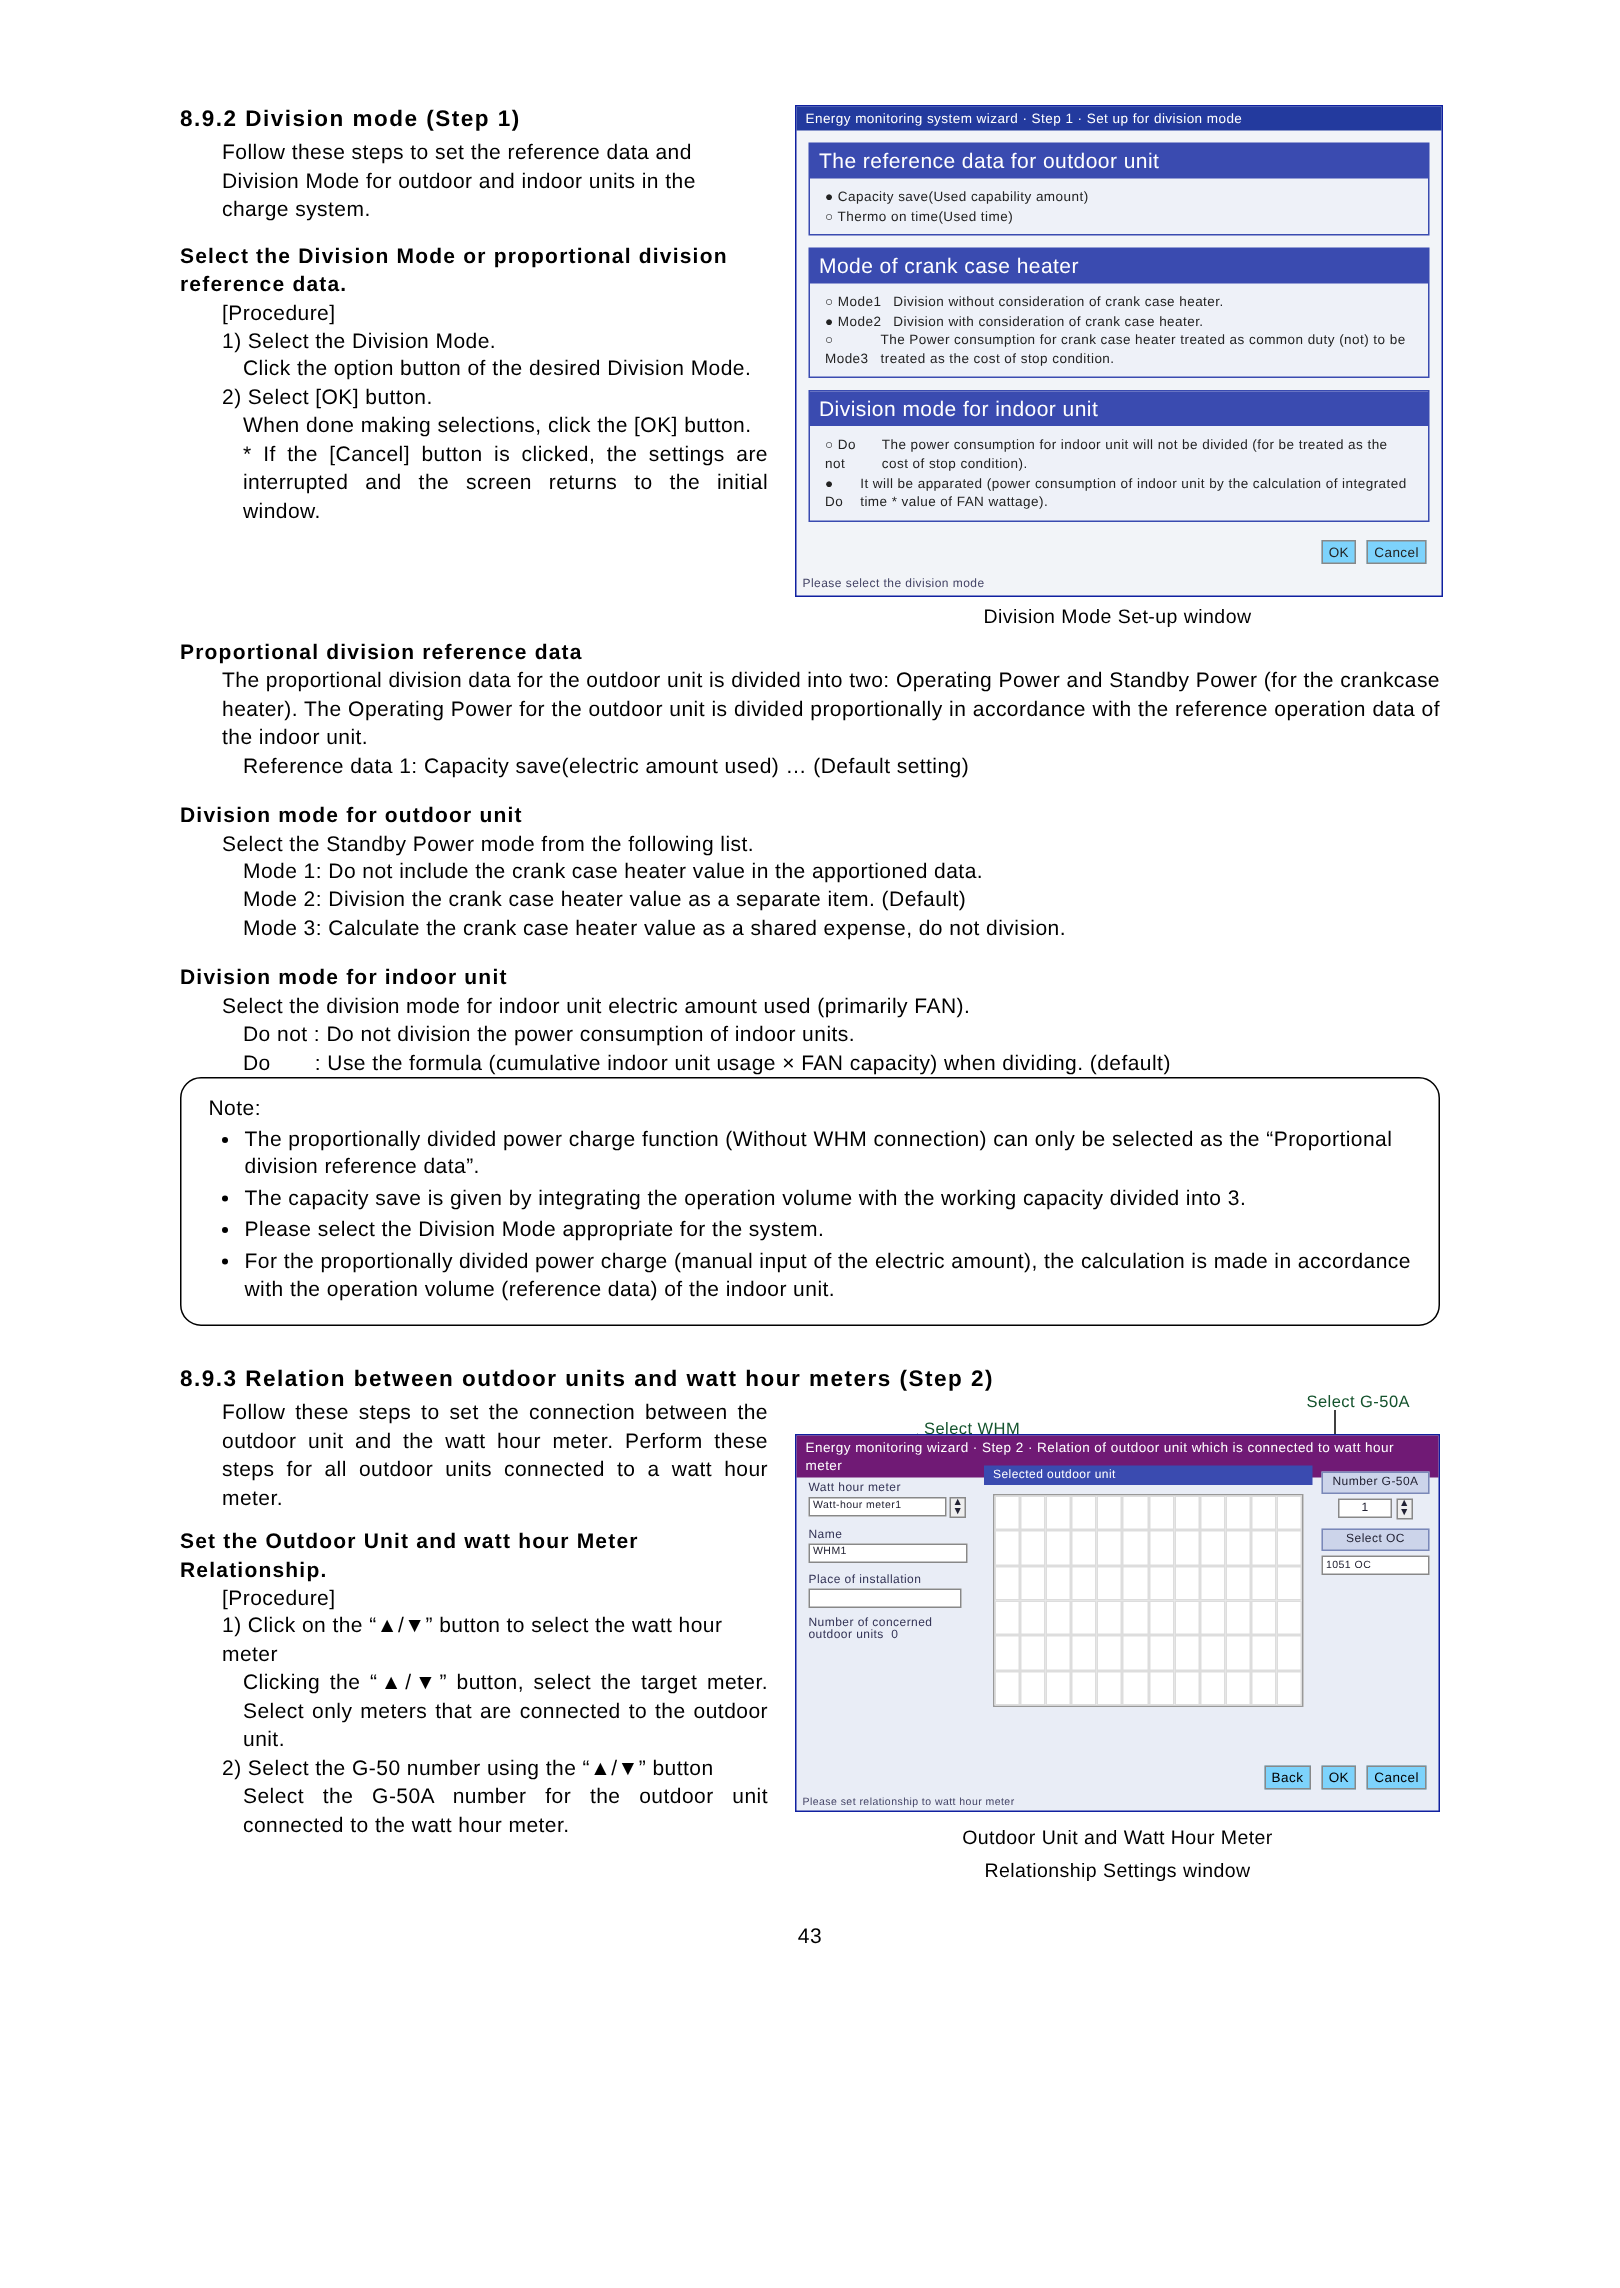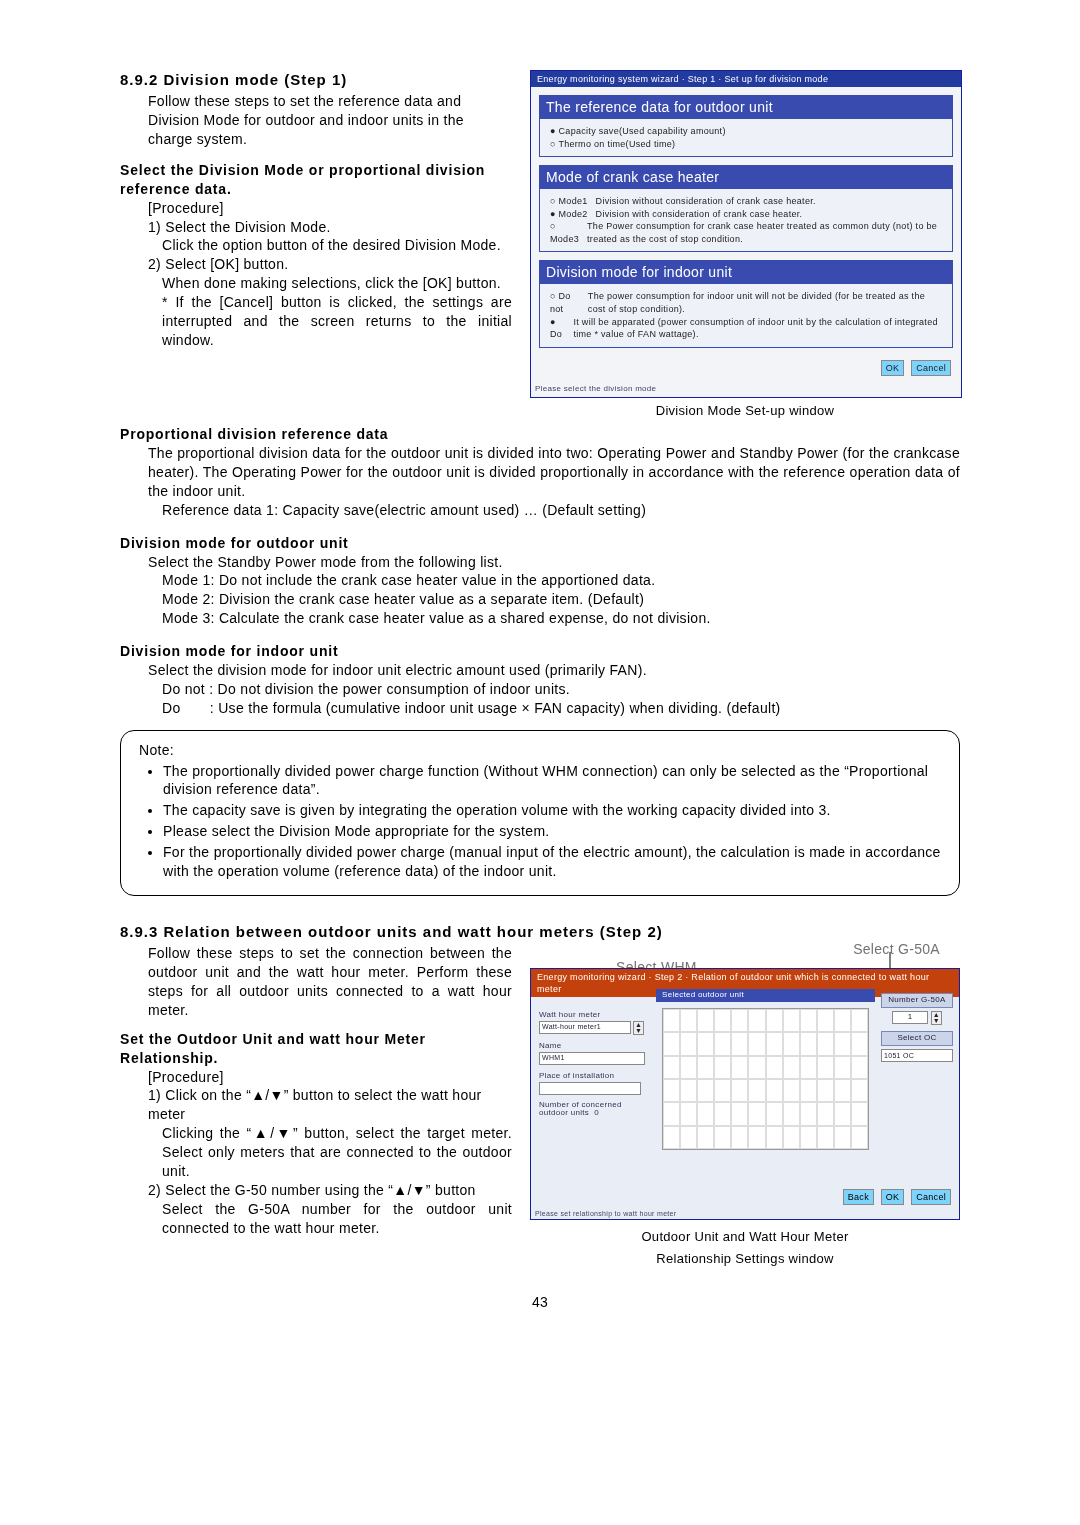--- a/index.html
+++ b/index.html
@@ -71,58 +71,57 @@
     padding: 1px 4px;
     font-size: 9px;
     margin-left: 4px;
   }
   .fig-caption { text-align: center; font-size: 13px; margin-top: 4px; }
 
   .notebox {
     border: 1px solid #000;
     border-radius: 14px;
     padding: 10px 16px 12px 18px;
-    margin-top: 12px;
     position: relative;
   }
   .notebox ul { margin: 2px 0 0 24px; padding: 0; }
   .notebox li { margin-bottom: 2px; }
 
   
   .win2 {
     border: 1px solid #1020a0;
     background: #e9edf6;
     font-size: 9px;
     position: relative;
   }
-  .win2 .title2 { background:#c2410c; color:#fff; padding:2px 6px; }
+  .win2 .title2 { background:#701a75; color:#fff; padding:2px 6px; }
   .grid {
     margin: 6px;
     background: #fff;
     border: 1px solid #999;
     height: 140px;
     display: grid;
     grid-template-columns: repeat(12,1fr);
     grid-template-rows: repeat(6,1fr);
   }
   .grid div { border: 1px solid #ddd; }
   .side {
     position: absolute;
     right: 6px; top: 24px;
     width: 72px;
     font-size: 8px;
     color:#223;
   }
   .side .lbl { background:#ccd4ea; border:1px solid #7a88b8; padding:1px 2px; margin-bottom:3px; text-align:center;}
   .side .val { border:1px solid #888; background:#fff; padding:0 4px; display:inline-block; width:26px; text-align:center;}
   .stepper { display:inline-block; border:1px solid #888; background:#eee; font-size:7px; line-height:6px; padding:0 1px; vertical-align:top;}
-  .fields { position:absolute; left:8px; top:35px; width:110px; font-size:8px; color:#223;}
+  .fields { position:absolute; left:8px; top:24px; width:110px; font-size:8px; color:#223;}
   .fields .flabel { color:#335; margin-top:6px; }
   .fields .fbox { border:1px solid #888; background:#fff; height:11px; width:100px; }
-  .callout { position:absolute; font-size:14px; color:#737373; }
+  .callout { position:absolute; font-size:11px; color:#14532d; }
   .pgnum { text-align:center; margin-top:26px; }
 </style>
 </head>
 <body>
 
 <div class="page">
 
   <div class="row">
     <div class="col-text">
       <h4 class="sec">8.9.2 Division mode (Step 1)</h4>

